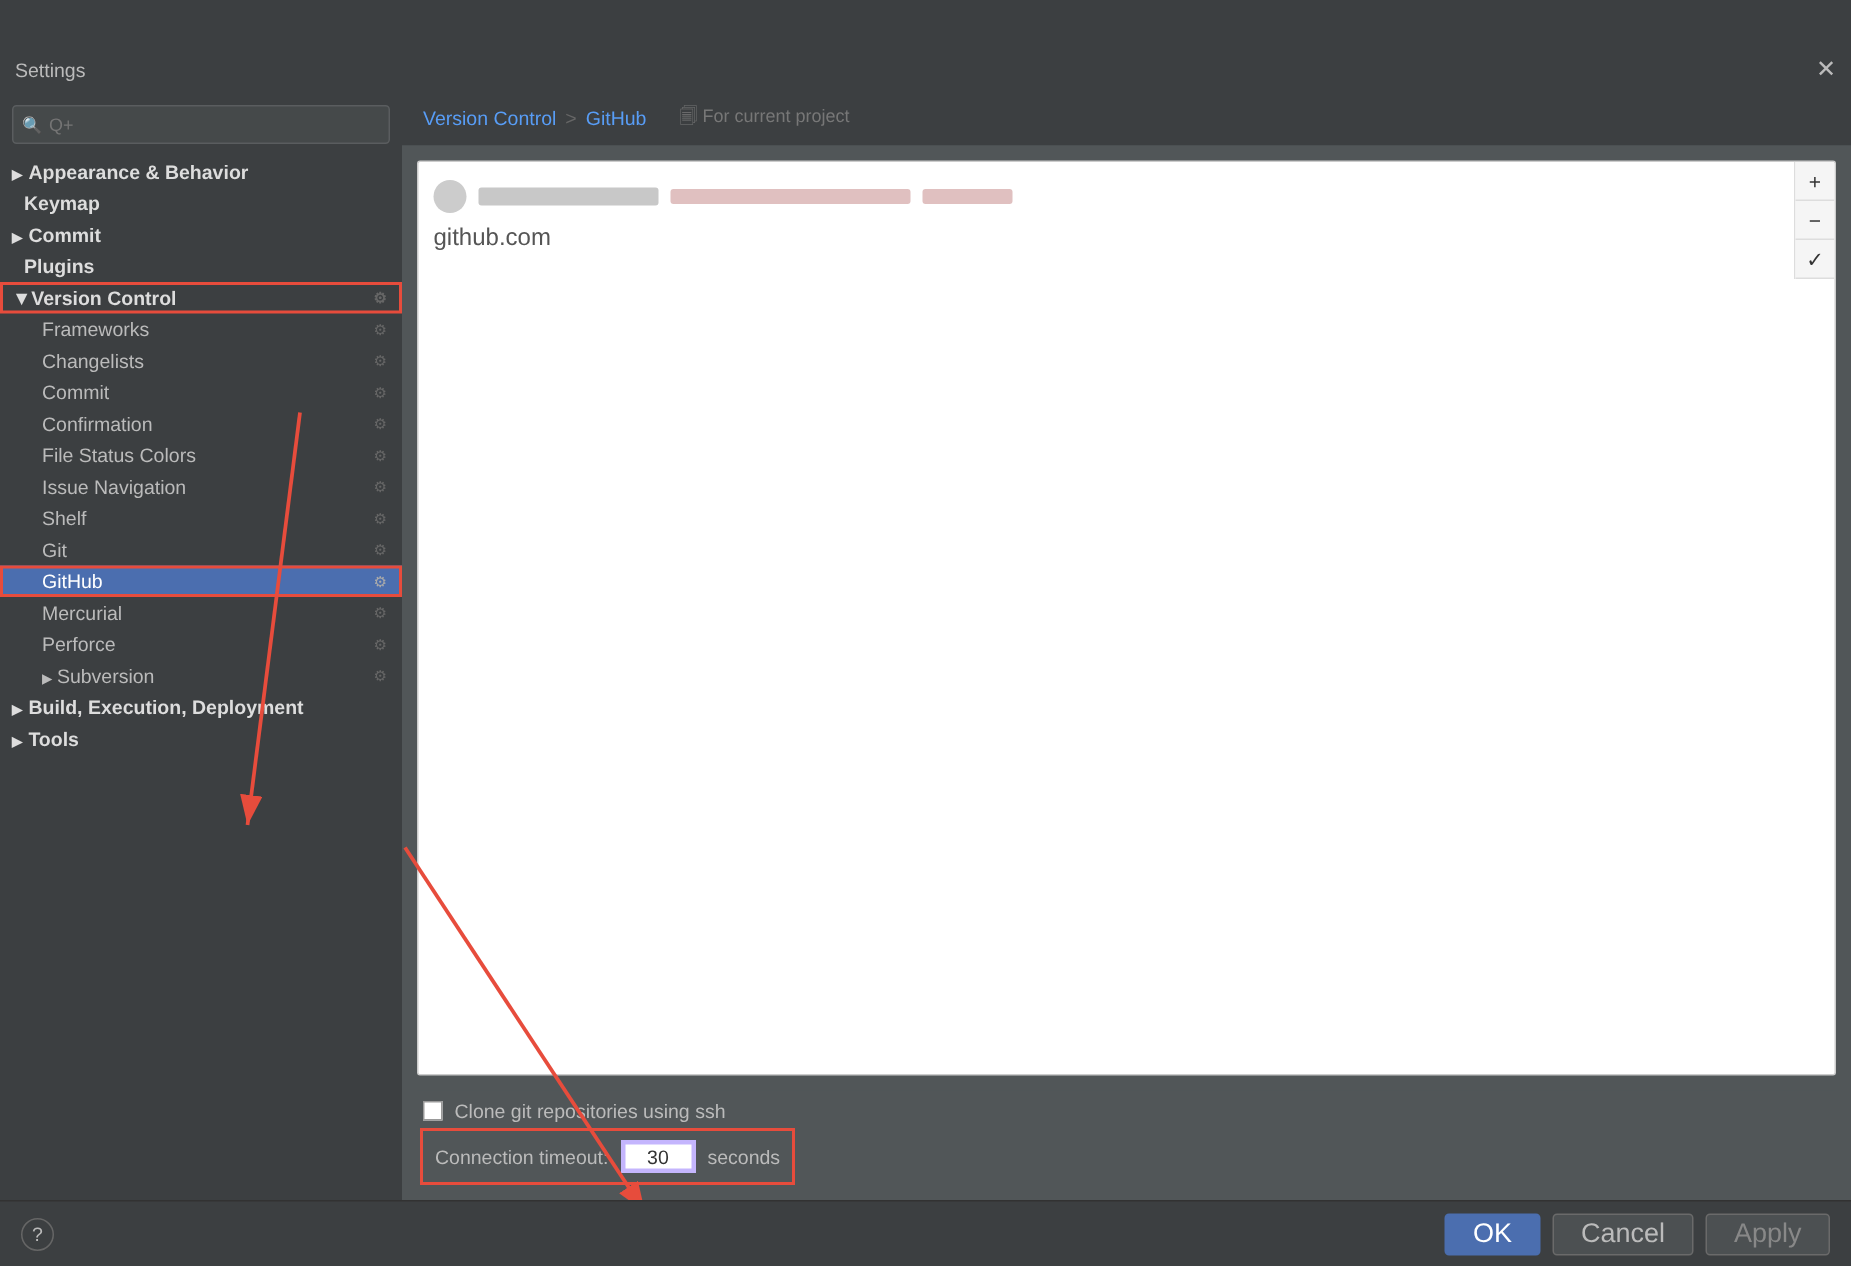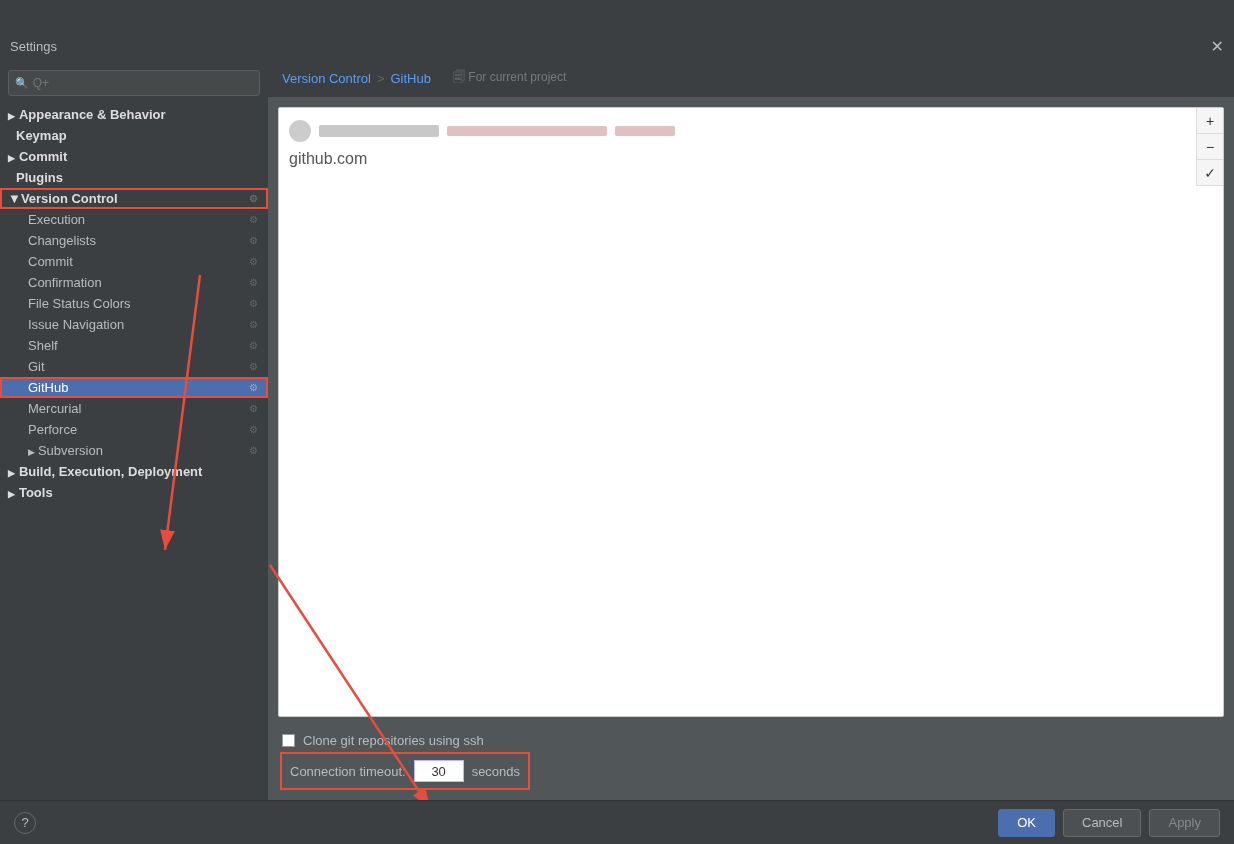--- a/index.html
+++ b/index.html
@@ -226,21 +226,21 @@
       margin-left: 4px;
       outline: 2px solid #e74c3c;
       outline-offset: 4px;
       width: fit-content;
       padding: 2px 4px;
     }
     .timeout-label { color: #bbb; font-size: 13px; }
     .timeout-input {
       width: 50px;
       height: 22px;
-      border: 1px solid #c4b5fd;
+      border: 3px solid #c4b5fd;
       background: #fff;
       color: #333;
       text-align: center;
       font-size: 13px;
       outline: none;
     }
     .timeout-unit { color: #bbb; font-size: 13px; text-align: center; }
 
     
     .footer {
@@ -258,21 +258,21 @@
       border-radius: 50%;
       border: 1px solid #666;
       color: #bbb;
       display: flex; align-items: center; justify-content: center;
       font-size: 13px; cursor: pointer;
     }
     .footer-buttons { display: flex; gap: 8px; }
     .btn {
       height: 28px;
       padding: 0 18px;
-      font-size: 13px;
+      font-size: 18px;
       border-radius: 3px;
       cursor: pointer;
       border: 1px solid transparent;
     }
     .btn-ok { background: #4b6eaf; color: #fff; border-color: #4b6eaf; }
     .btn-cancel { background: #4c5052; color: #bbb; border-color: #6a6a6a; }
     .btn-apply { background: #4c5052; color: #888; border-color: #6a6a6a; }
 
     
     .arrows-overlay {
@@ -318,21 +318,21 @@
     <div class="sidebar-item bold">
       <span>Plugins</span>
     </div>
 
     <div class="sidebar-item version-control-header">
       <span><span class="arrow">▼</span><span>Version Control</span></span>
       <span class="item-icon">⚙</span>
     </div>
 
     <div class="sidebar-item sub">
-      <span>Execution</span>
+      <span>Frameworks</span>
       <span class="item-icon">⚙</span>
     </div>
 
     <div class="sidebar-item sub">
       <span>Changelists</span>
       <span class="item-icon">⚙</span>
     </div>
 
     <div class="sidebar-item sub">
       <span>Commit</span>

